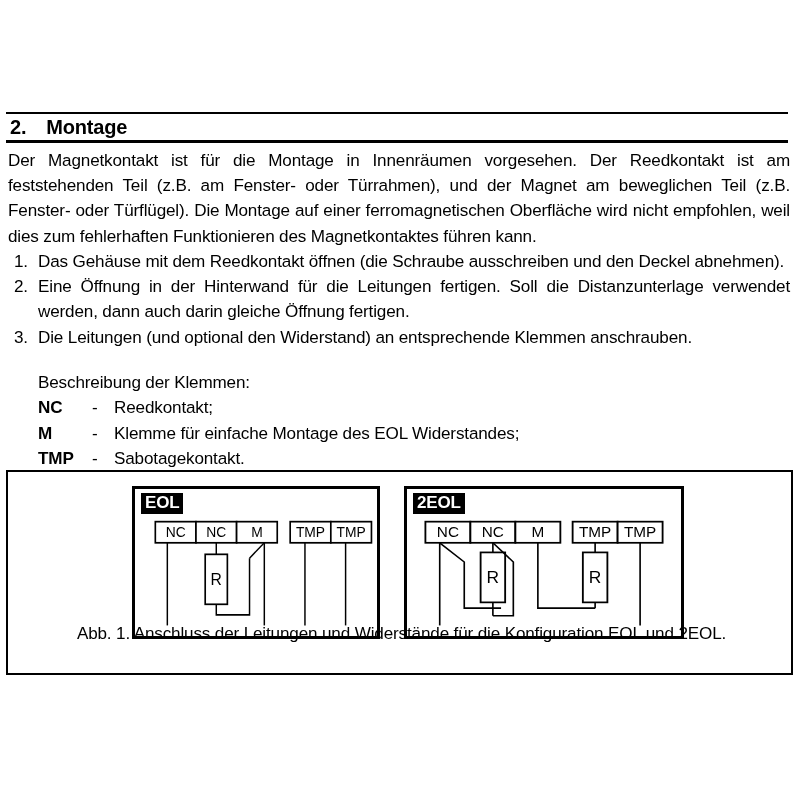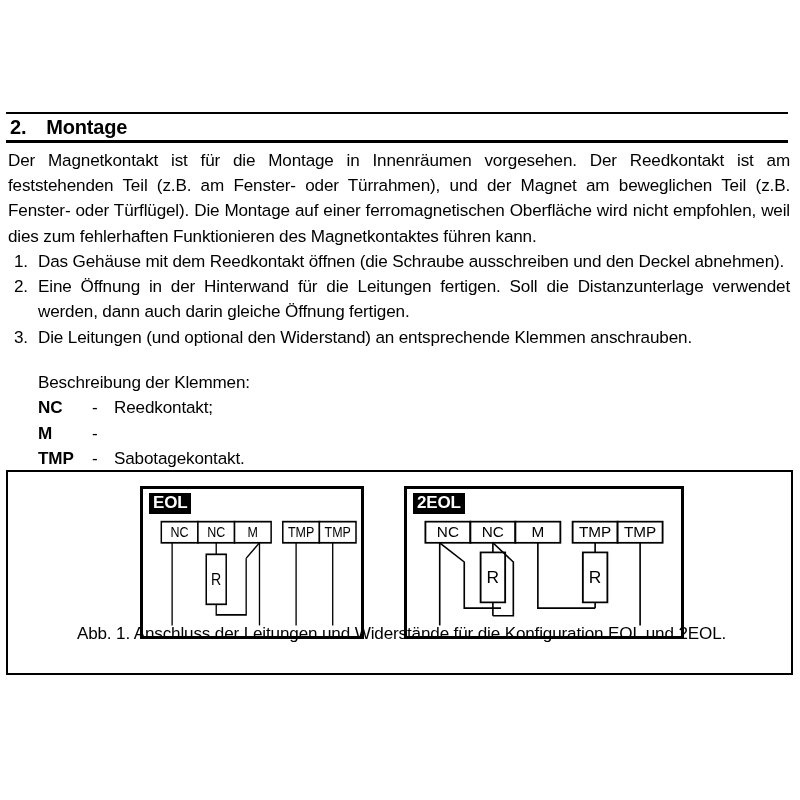--- a/index.html
+++ b/index.html
@@ -150,21 +150,21 @@
 
   
   .diagram {
     position: absolute;
     top: 14px;
     height: 153px;
     border: 3px solid #000000;
     box-sizing: border-box;
     background: #ffffff;
   }
-  #diagram-eol  { left: 132px; width: 224px; }
+  #diagram-eol  { left: 124px; width: 248px; }
   #diagram-2eol { left: 396px; width: 280px; }
 
   .diagram-label {
     position: absolute;
     left: 6px;
     top: 4px;
     background: #000000;
     color: #ffffff;
     font-size: 17px;
     font-weight: bold;
@@ -231,20 +231,21 @@
 
     <div class="term-list">
       <div class="term-row">
         <span class="term-key">NC</span>
         <span class="term-dash">-</span>
         <span class="term-val">Reedkontakt;</span>
       </div>
       <div class="term-row">
         <span class="term-key">M</span>
         <span class="term-dash">-</span>
+        <span class="term-val">Klemme für einfache Montage des EOL Widerstandes;</span>
       </div>
       <div class="term-row">
         <span class="term-key">TMP</span>
         <span class="term-dash">-</span>
         <span class="term-val">Sabotagekontakt.</span>
       </div>
     </div>
 
   </div>
 

